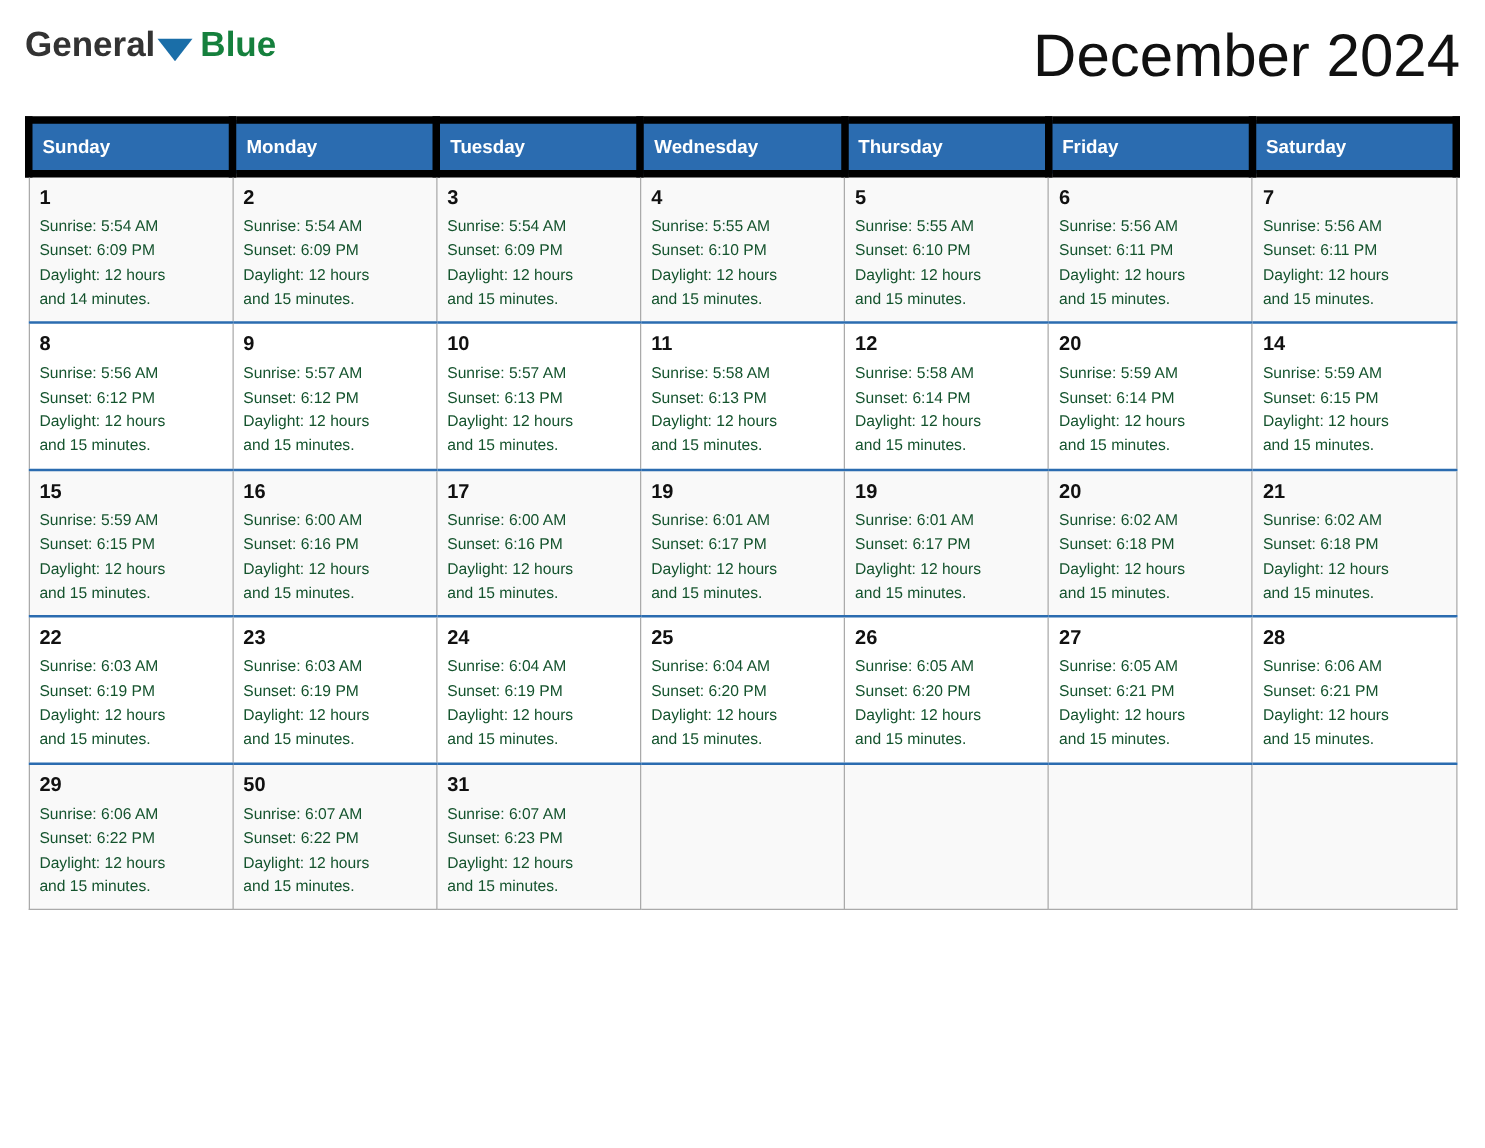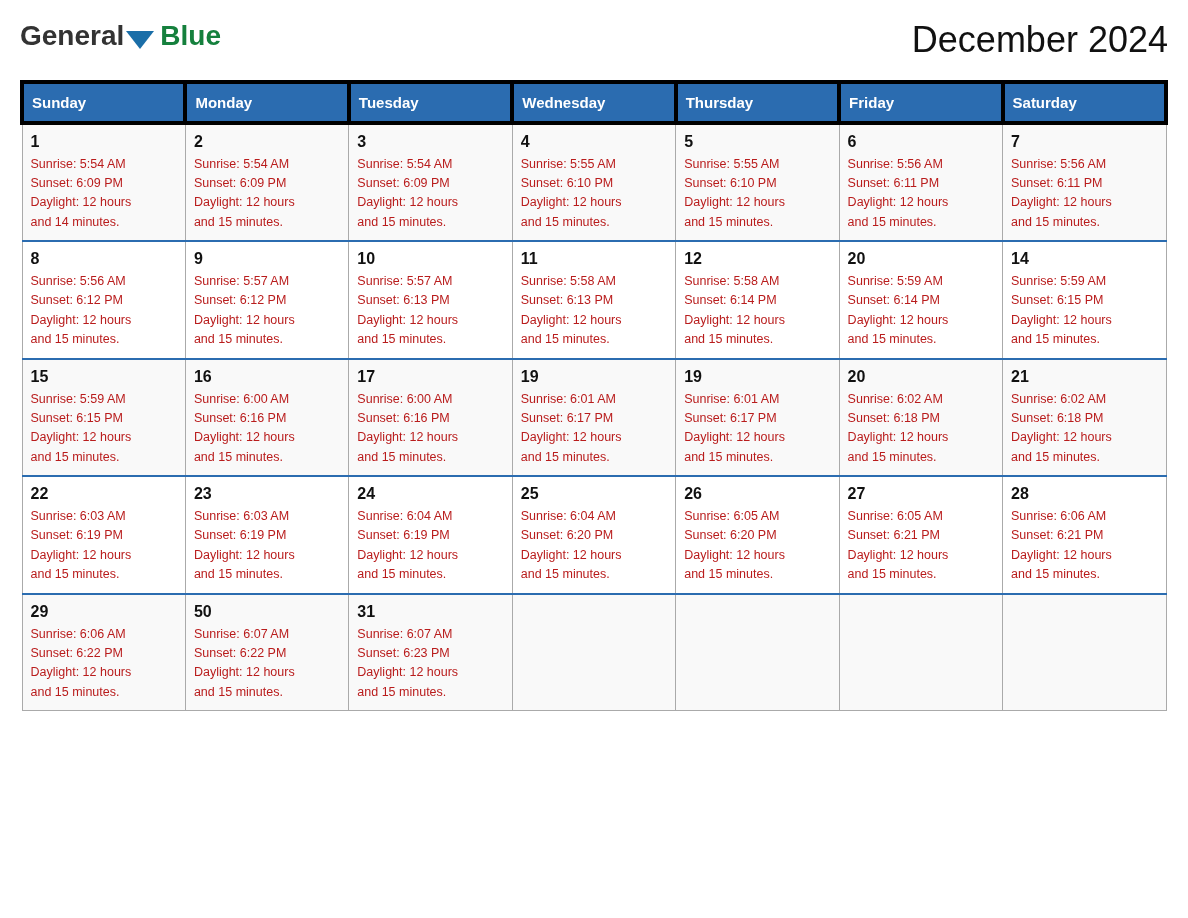--- a/index.html
+++ b/index.html
@@ -39,21 +39,21 @@
       margin: 0 2px;
       vertical-align: middle;
       position: relative;
       top: 4px;
     }
     .logo-blue { color: #15803d; font-size: 28px; font-weight: bold; }
     .title-section {
       text-align: right;
     }
     .main-title {
-      font-size: 36px;
+      font-size: 48px;
       font-weight: normal;
       color: #111;
       line-height: 1.1;
     }
     .subtitle {
       font-size: 22px;
       color: #444;
       margin-top: 4px;
     }
     .calendar {
@@ -61,41 +61,41 @@
       border-collapse: collapse;
       border: 1px solid #aaa;
     }
     .calendar th {
       background: #2b6cb0;
       color: #fff;
       padding: 10px 8px;
       font-size: 15px;
       font-weight: bold;
       text-align: left;
-      border: 4px solid #000000;
+      border: 6px solid #000000;
     }
     .calendar td {
       vertical-align: top;
       padding: 8px;
       border: 1px solid #aaa;
       font-size: 13px;
       color: #222;
       width: 14.28%;
       min-height: 90px;
     }
     .day-num {
       font-size: 16px;
       font-weight: bold;
       display: block;
       margin-bottom: 4px;
       color: #111;
     }
     .day-info {
       font-size: 12.5px;
-      color: #b91c1c;
+      color: #14532d;
       line-height: 1.55;
     }
     .empty-cell {
       background: #fff;
     }
     tr:nth-child(odd) td { background: #f9f9f9; }
     tr:nth-child(even) td { background: #fff; }
     .week-row td { border-top: 2px solid #2b6cb0; }
   </style>
 </head>

